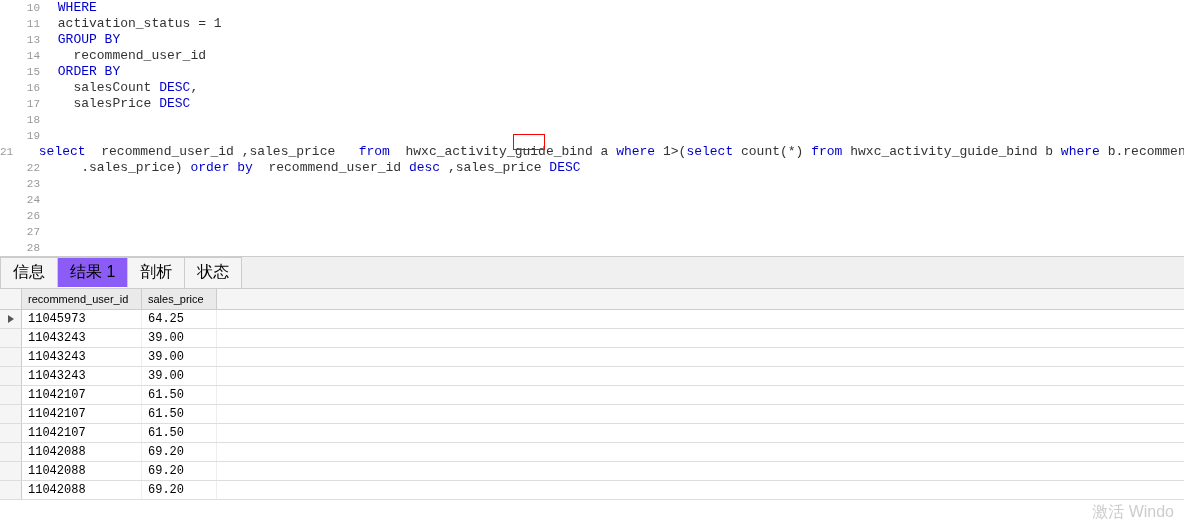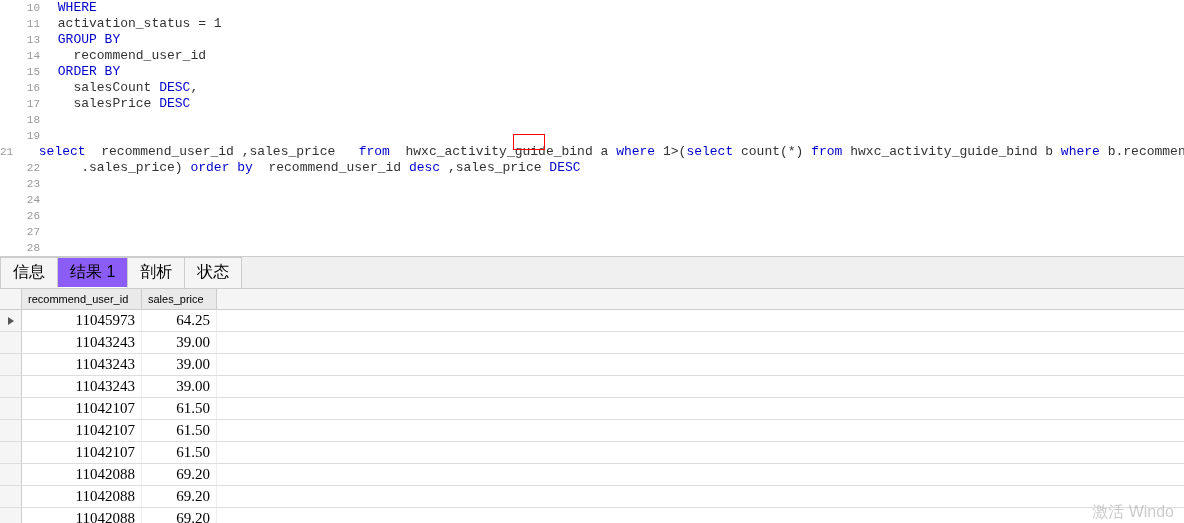--- a/index.html
+++ b/index.html
@@ -9,21 +9,21 @@
     .line-num { width: 50px; text-align: right; padding-right: 10px; color: #999; user-select: none; font-size: 11px; }
     .code-text { white-space: pre; color: #333; font-size: 13px; }
     .kw { color: #0000cc; }
     .tabs { display: flex; background: #f0f0f0; border-bottom: 1px solid #ccc; font-family: 'Microsoft YaHei', sans-serif; font-size: 16px; }
     .tab { padding: 4px 12px; border: 1px solid #ccc; border-bottom: none; background: #f5f5f5; cursor: pointer; margin-right: -1px; }
     .tab.active { background: #8b5cf6; border-bottom: 1px solid #fff; position: relative; z-index: 1; }
     .results { background: #fff; }
     .grid-header { display: flex; background: #f5f5f5; border-bottom: 1px solid #ccc; }
     .grid-header-cell { padding: 4px 6px; border-right: 1px solid #ccc; font-family: sans-serif; font-size: 11px; background: #eaeaea; }
     .grid-row { display: flex; border-bottom: 1px solid #ddd; }
-    .grid-cell { padding: 2px 6px; border-right: 1px solid #eee; font-family: Liberation Serif, serif; font-size: 15px; text-align: right; }
+    .grid-cell { padding: 2px 6px; border-right: 1px solid #eee; font-family: Liberation Mono, monospace; font-size: 12px; text-align: left; }
     .row-indicator { width: 22px; border-right: 1px solid #ccc; background: #f5f5f5; display: flex; align-items: center; justify-content: center; }
     .col1 { width: 120px; }
     .col2 { width: 75px; }
     .highlight-rows { position: absolute; border: 1px solid red; pointer-events: none; }
     .highlight-box-1 { left: 513px; top: 134px; width: 32px; height: 16px; }
     .watermark { position: absolute; right: 10px; bottom: 0; color: rgba(128,128,128,0.4); font-family: 'Microsoft YaHei', sans-serif; font-size: 16px; pointer-events: none; }
     .triangle { width: 0; height: 0; border-top: 4px solid transparent; border-bottom: 4px solid transparent; border-left: 6px solid #555; }
     .results-wrap { position: relative; }
   </style>
 </head>

